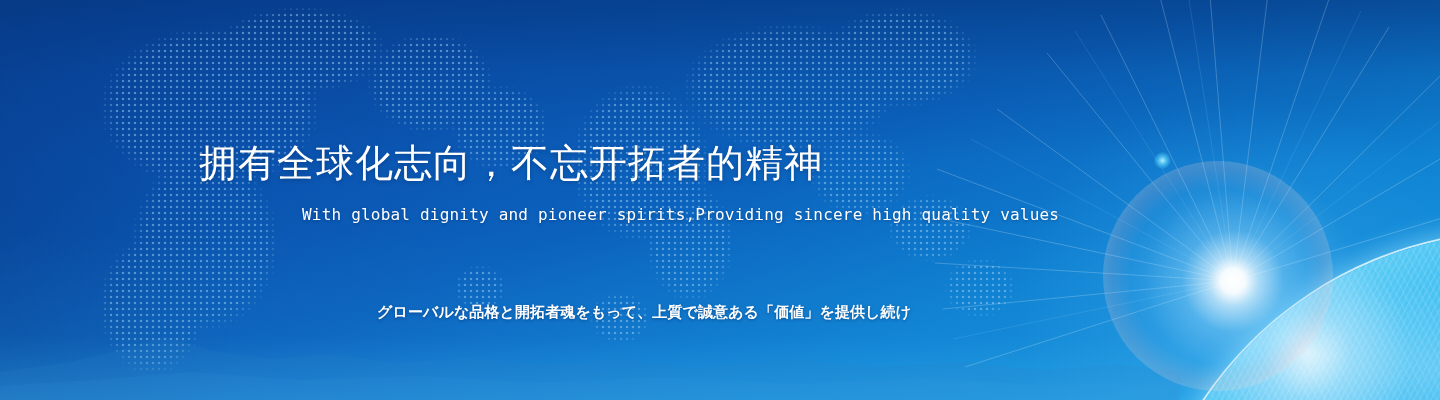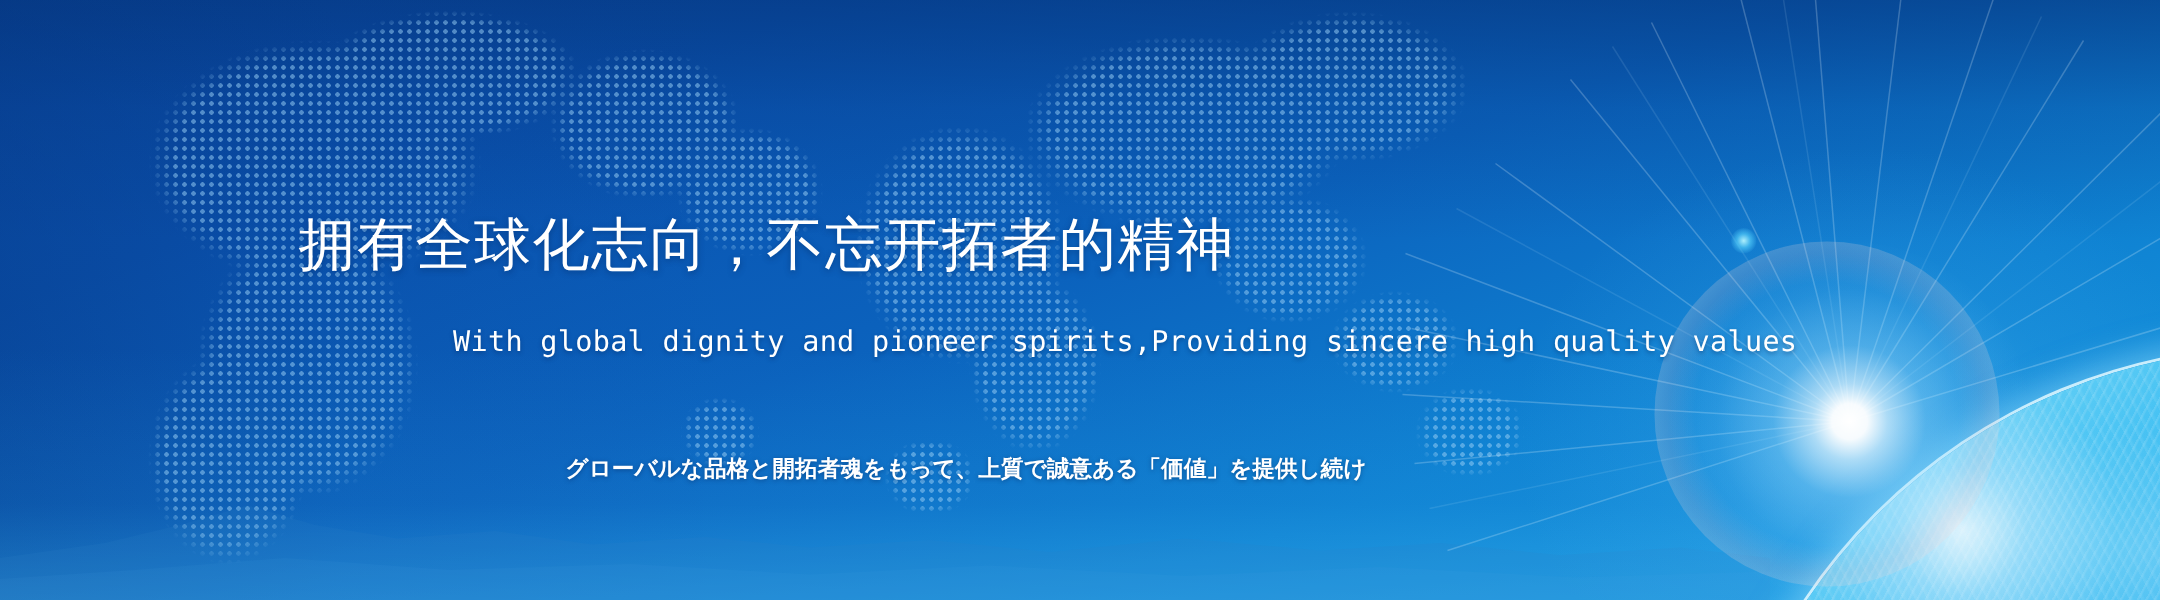--- a/index.html
+++ b/index.html
@@ -218,26 +218,25 @@
     text-shadow: 0 1px 4px rgba(2,40,95,0.45);
   }
   #cn-line-1 { left: 199px; top: 90px; margin-top: 48px; }
   #cn-line-2 { left: 367px; top: 133px; }
 
   .en-line {
     position: absolute;
     left: 302px; top: 205px;
     color: #ffffff;
     font-family: "DejaVu Sans Mono", "Liberation Mono", monospace;
-    font-size: 19px;
+    font-size: 16px;
     font-weight: 400;
     letter-spacing: 0.2px;
     white-space: nowrap;
     text-shadow: 0 1px 3px rgba(2,40,95,0.45);
-    margin-top: 12px;
   }
 
   .jp-line {
     position: absolute;
     left: 377px; top: 260px;
     color: #ffffff;
     font-family: "DejaVu Sans", "Liberation Sans", sans-serif;
     font-size: 15px;
     font-weight: 700;
     letter-spacing: 0.1px;

